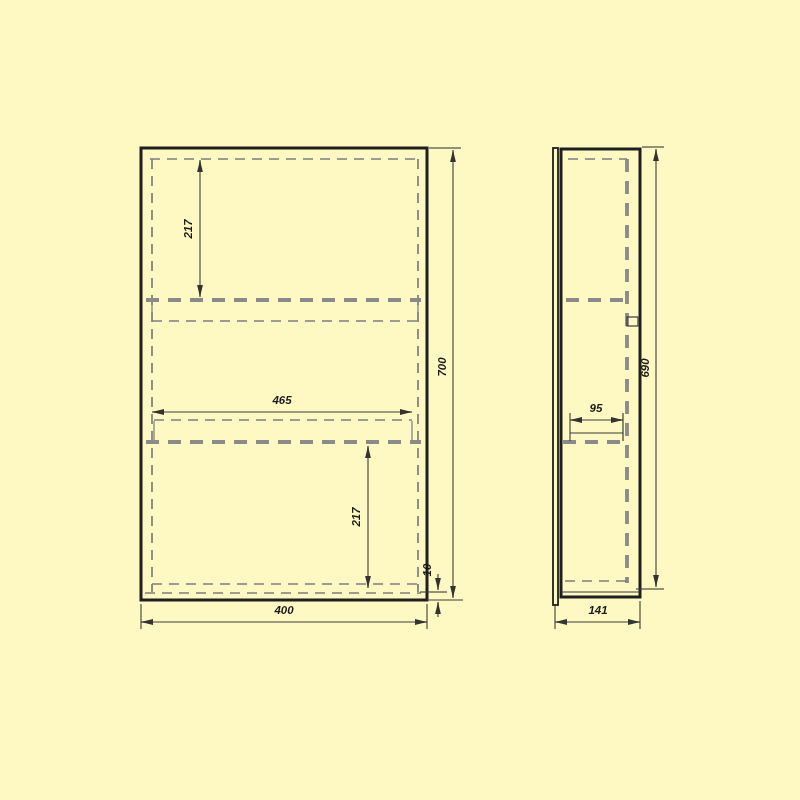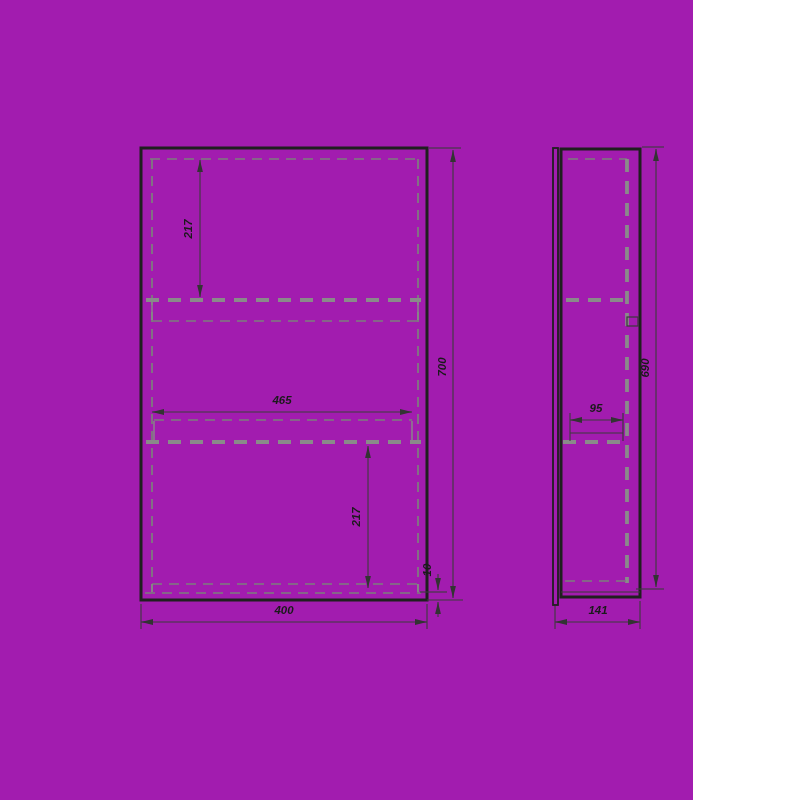--- a/index.html
+++ b/index.html
@@ -1,16 +1,16 @@
 <!DOCTYPE html>
 <html><head>
 <meta charset="utf-8">
 <style>
   html,body{margin:0;padding:0;background:#ffffff;}
-  .canvas{position:relative;width:693px;height:800px;background:#a21caf;overflow:hidden;
+  .canvas{position:relative;width:800px;height:800px;background:#fef9c3;overflow:hidden;
           font-family:"Liberation Sans",sans-serif;}
   svg{display:block;}
   .wall{stroke:#1f1f1f;stroke-width:3;fill:none;}
   .wall-thin{stroke:#1f1f1f;stroke-width:1.8;fill:none;}
   .thin{stroke:#3a3a3a;stroke-width:1.2;fill:none;}
   .tick{stroke:#8a8a8a;stroke-width:1.4;fill:none;}
   .dash-thin{stroke:#7e7e7e;stroke-width:1.7;fill:none;stroke-dasharray:10 7;}
   .dash-thick{stroke:#8a8a8a;stroke-width:3.8;fill:none;stroke-dasharray:13 9;}
   .dim{stroke:#3c3c3c;stroke-width:1.1;fill:none;}
   .dim-text{font-family:"Liberation Sans",sans-serif;font-style:italic;font-weight:600;

